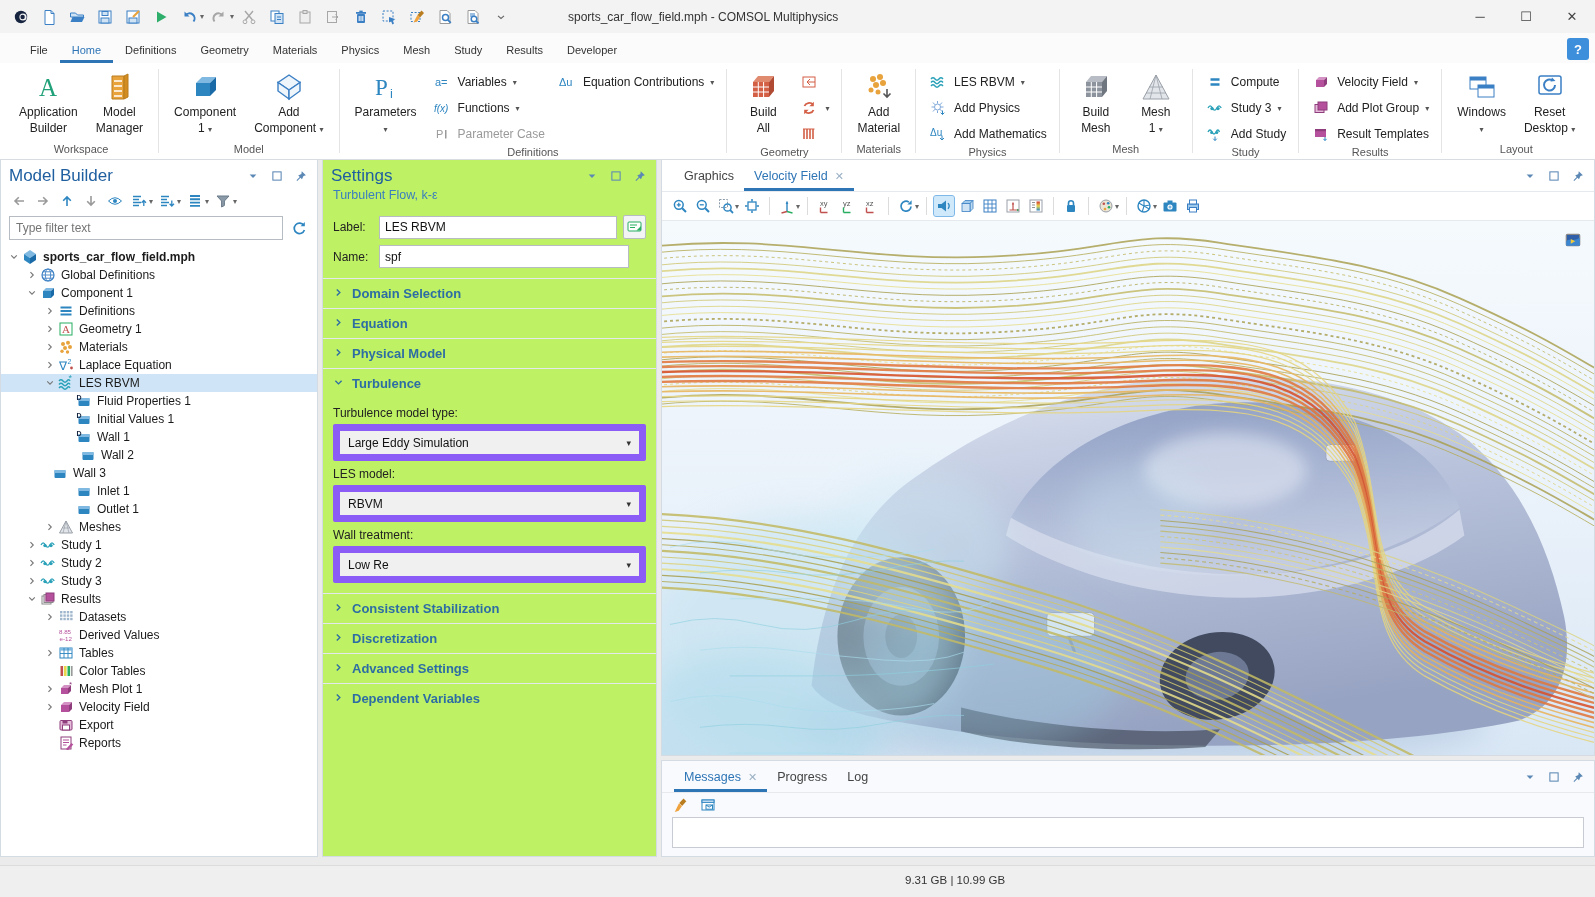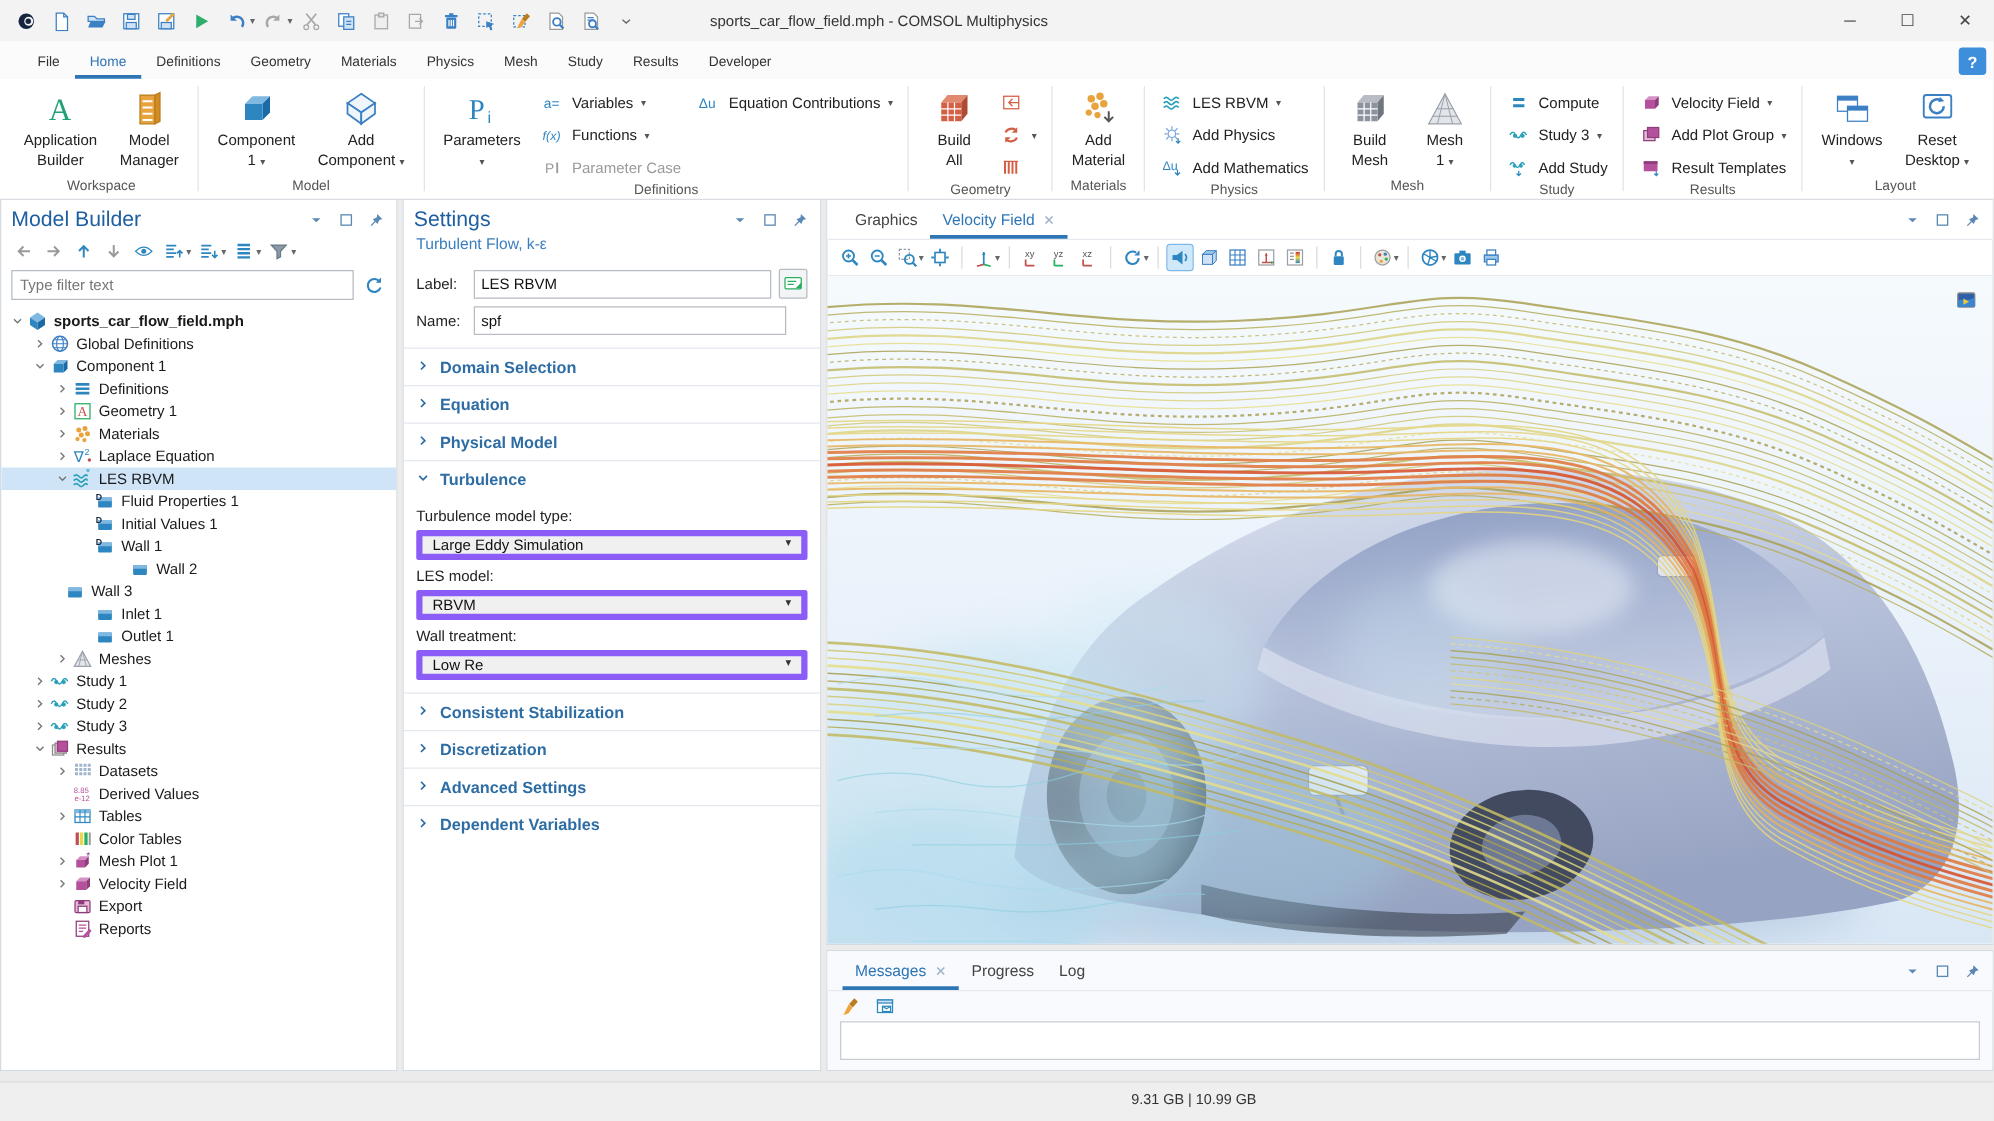--- a/index.html
+++ b/index.html
@@ -48,31 +48,31 @@
   #mb-filter-row { display:flex; align-items:center; gap:6px; padding:0 8px 6px; }
   #mb-filter { flex:1; height:24px; border:1px solid #b7bcc3; padding:0 6px; font-size:12px; color:#888; font-family:"Liberation Sans",sans-serif; background:#fff; }
   #mb-tree { flex:1; overflow:hidden; padding-top:2px; }
   .trow { display:flex; align-items:center; height:18px; white-space:nowrap; }
   .trow.selected { background:#cfe5f7; }
   .tarrow { width:14px; display:flex; justify-content:center; flex:0 0 auto; }
   .ticon { width:17px; display:flex; justify-content:center; flex:0 0 auto; }
   .tlabel { padding-left:5px; font-size:12px; color:#1a1a1a; }
 
   
-  #settings { width:335px; flex:0 0 auto; background:#ffffff; border:1px solid #d5dbe2; border-top:none; display:flex; flex-direction:column; margin-bottom:8px; overflow:hidden; }
+  #settings { width:335px; flex:0 0 auto; background:#bef264; border:1px solid #d5dbe2; border-top:none; display:flex; flex-direction:column; margin-bottom:8px; overflow:hidden; }
   #settings-sub { font-size:12.5px; color:#3a7ebf; padding:0 10px 10px; }
   .sfield-row { display:flex; align-items:center; padding:3px 10px; }
   .sfield-label { width:46px; font-size:12px; color:#222; flex:0 0 auto; }
   .sfield-input { width:250px; height:23px; border:1px solid #b7bcc3; background:#fff; padding:0 5px; font-size:12px; font-family:"Liberation Sans",sans-serif; color:#111; }
   .sfield-btn { width:24px; height:24px; margin-left:6px; border:1px solid #b7bcc3; background:#f2f4f6; display:flex; align-items:center; justify-content:center; border-radius:2px; }
   .ssection { border-top:1px solid #e3e7ee; }
   .ssection-head { display:flex; align-items:center; gap:8px; padding:7px 10px; font-size:13px; color:#2e6da4; font-weight:bold; }
   .ssection-body { padding:2px 10px 10px; }
   .dd-label { font-size:12px; color:#222; margin:6px 0 4px; }
-  .dropdown { height:24px; background:#f0f0f0; border:5px solid #8b5cf6; border-radius:2px; display:flex; padding:0 8px; font-size:12px; color:#111; position:relative; }
+  .dropdown { height:37px; background:#f0f0f0; border:7px solid #8b5cf6; border-radius:2px; display:flex; align-items:center; padding:0 8px; font-size:12px; color:#111; position:relative; }
   .dropdown .dd-caret { position:absolute; right:8px; font-size:9px; color:#333; }
 
   
   #right-col { flex:1; display:flex; flex-direction:column; min-width:0; }
   #graphics { flex:1; background:#fff; border:1px solid #d5dbe2; border-top:none; display:flex; flex-direction:column; min-height:0; }
   .tabbar { display:flex; align-items:flex-end; padding-left:12px; position:relative; height:32px; flex:0 0 auto; border-bottom:1px solid #e6e9ee; background:#fff; }
   .gtab { padding:7px 10px 8px; font-size:12.5px; color:#444; display:flex; align-items:center; gap:7px; }
   .gtab.active { color:#2e75b6; border-bottom:3px solid #2e75b6; padding-bottom:5px; }
   .tab-close { color:#9ab0c4; font-size:11px; }
   .tab-chrome { position:absolute; right:8px; top:8px; display:flex; gap:8px; }
@@ -818,21 +818,21 @@
             <span class="tarrow"></span>
             <span class="ticon">
               <svg width="16" height="16" viewBox="0 0 16 16" fill="none">
                 <rect x="2.5" y="5" width="11" height="8" rx="1" fill="#2e86c1"></rect>
                 <rect x="2.5" y="5" width="11" height="3" fill="#7fb8e0"></rect>
                 <text x="0.5" y="7" font-size="7" font-weight="bold" fill="#16243f">D</text>
               </svg>
             </span>
             <span class="tlabel">Wall 1</span>
           </div>
-          <div class="trow" style="padding-left: 88px;">
+          <div class="trow" style="padding-left: 64px;">
             <span class="tarrow"></span>
             <span class="ticon">
               <svg width="16" height="16" viewBox="0 0 16 16" fill="none">
                 <rect x="2.5" y="5" width="11" height="8" rx="1" fill="#2e86c1"></rect>
                 <rect x="2.5" y="5" width="11" height="3" fill="#7fb8e0"></rect>
               </svg>
             </span>
             <span class="tlabel">Wall 2</span>
           </div>
           <div class="trow" style="padding-left: 36px;">

